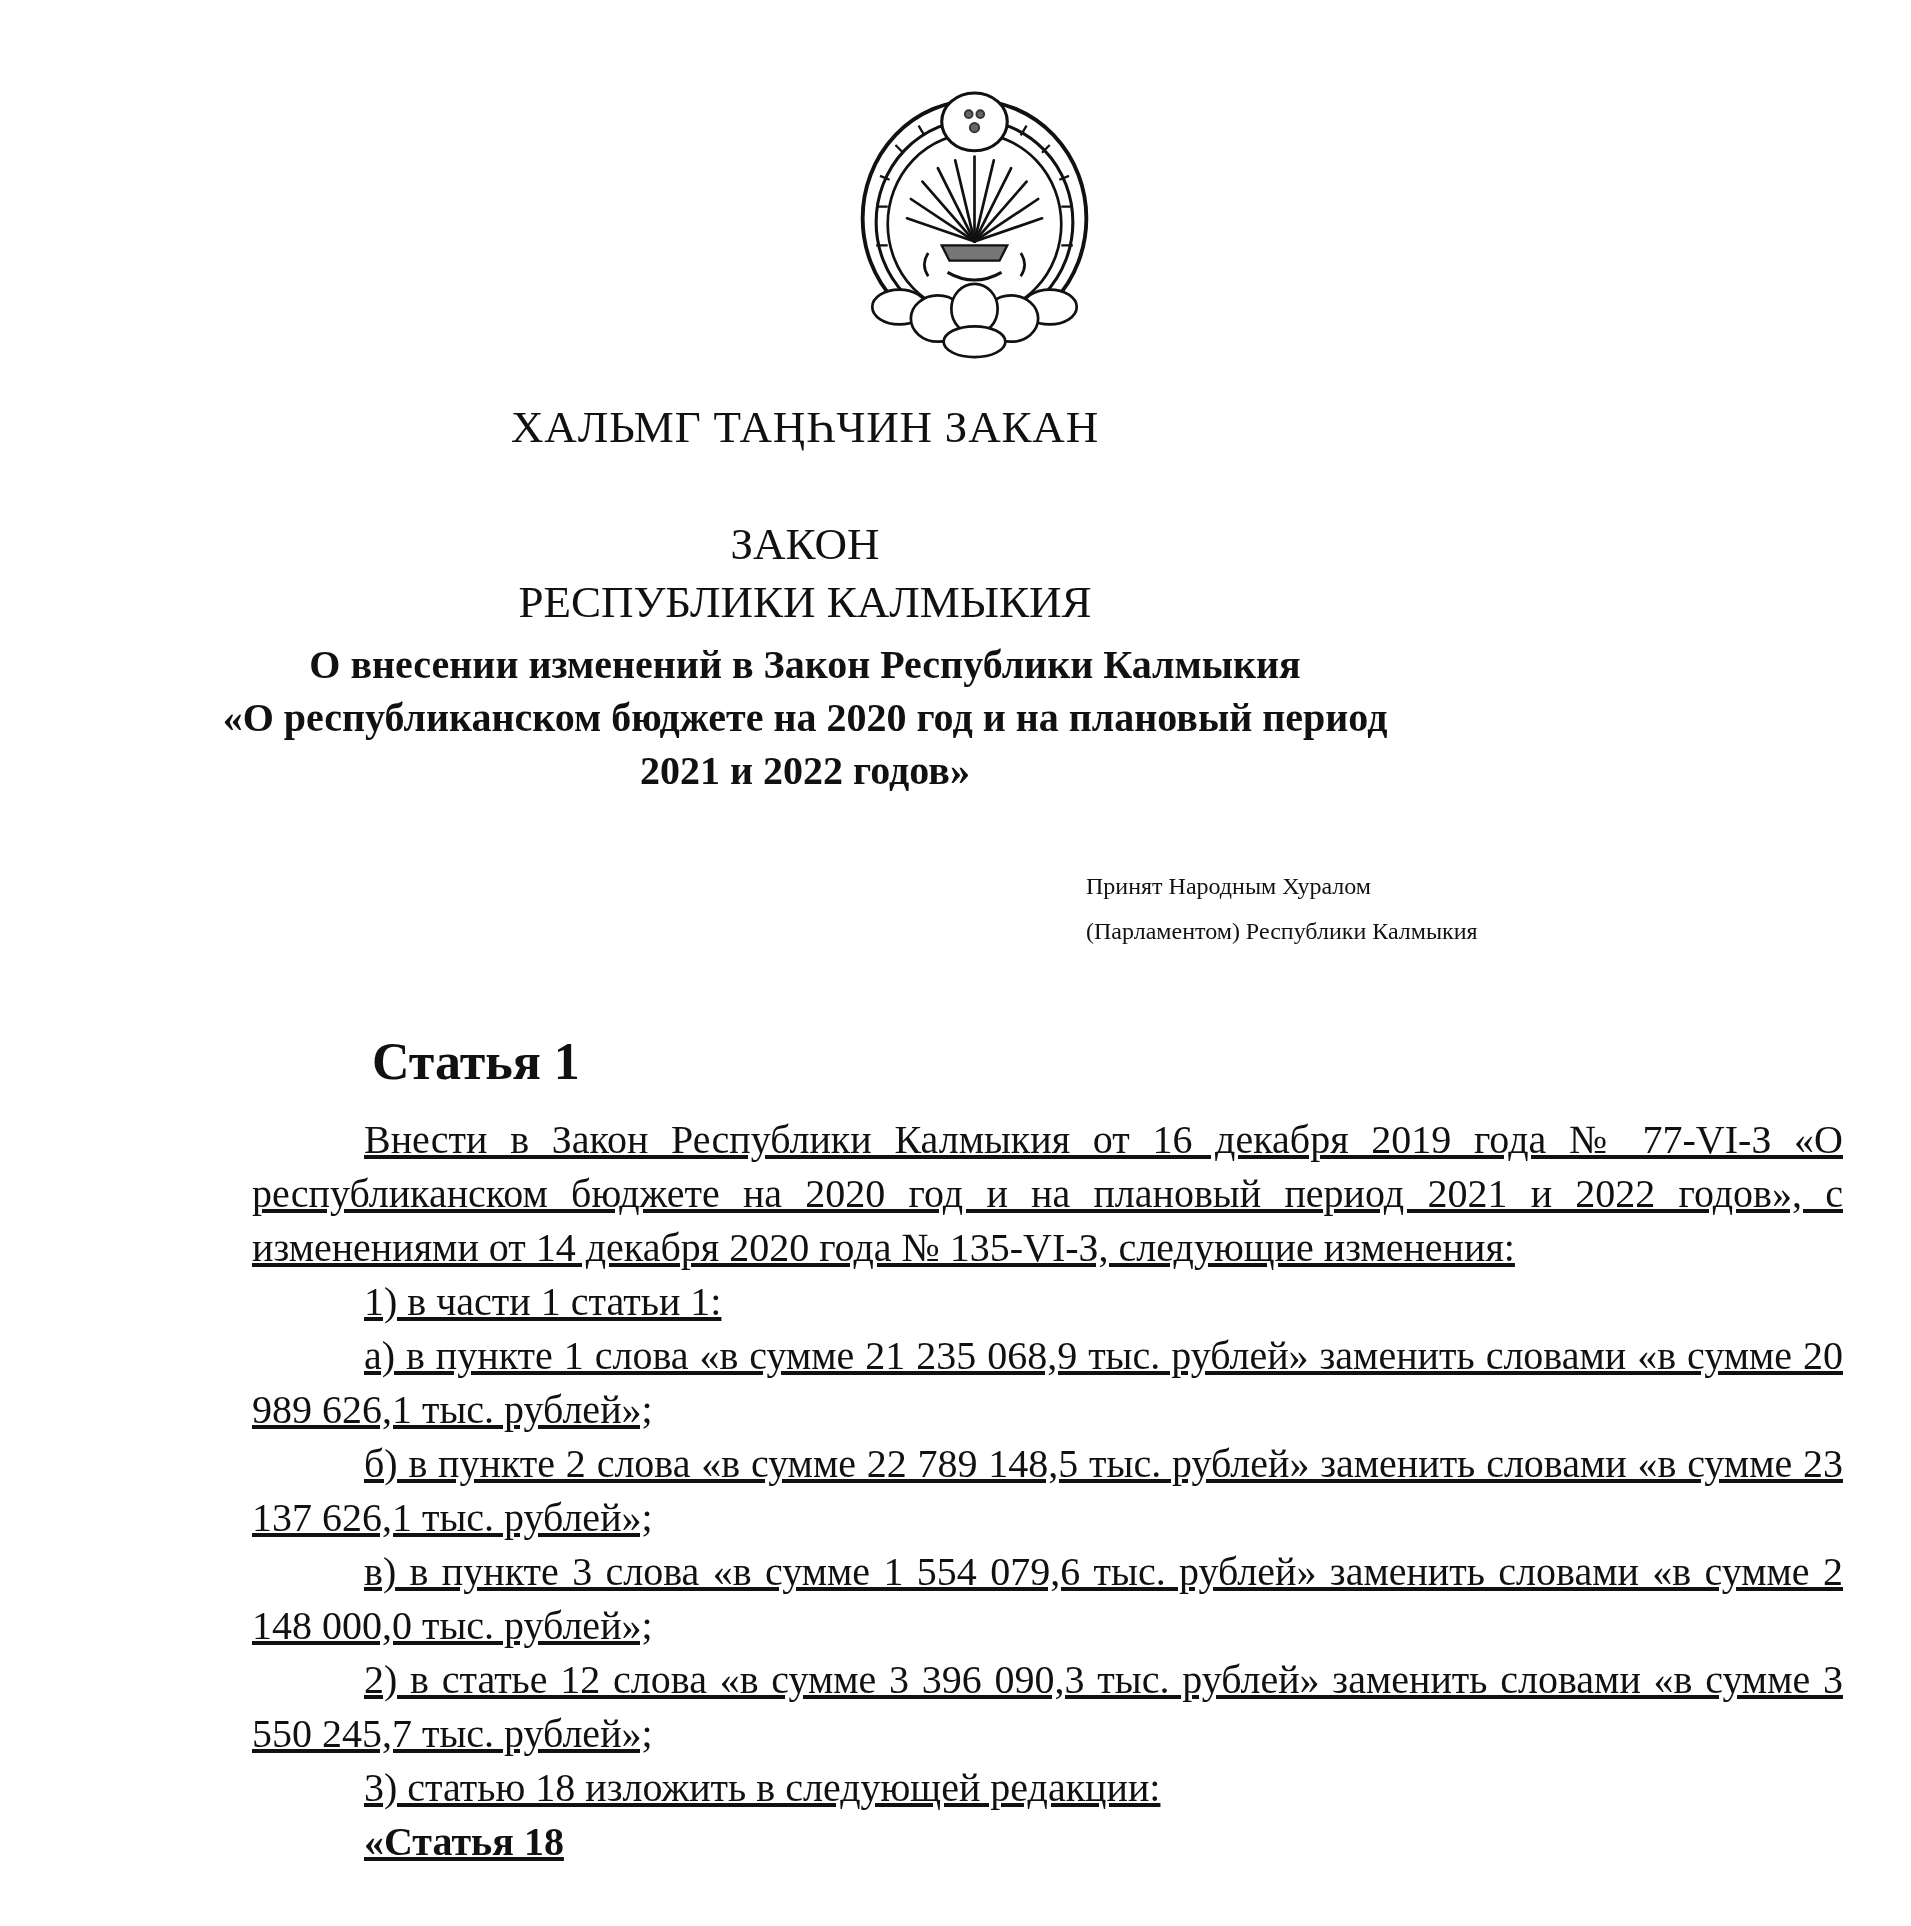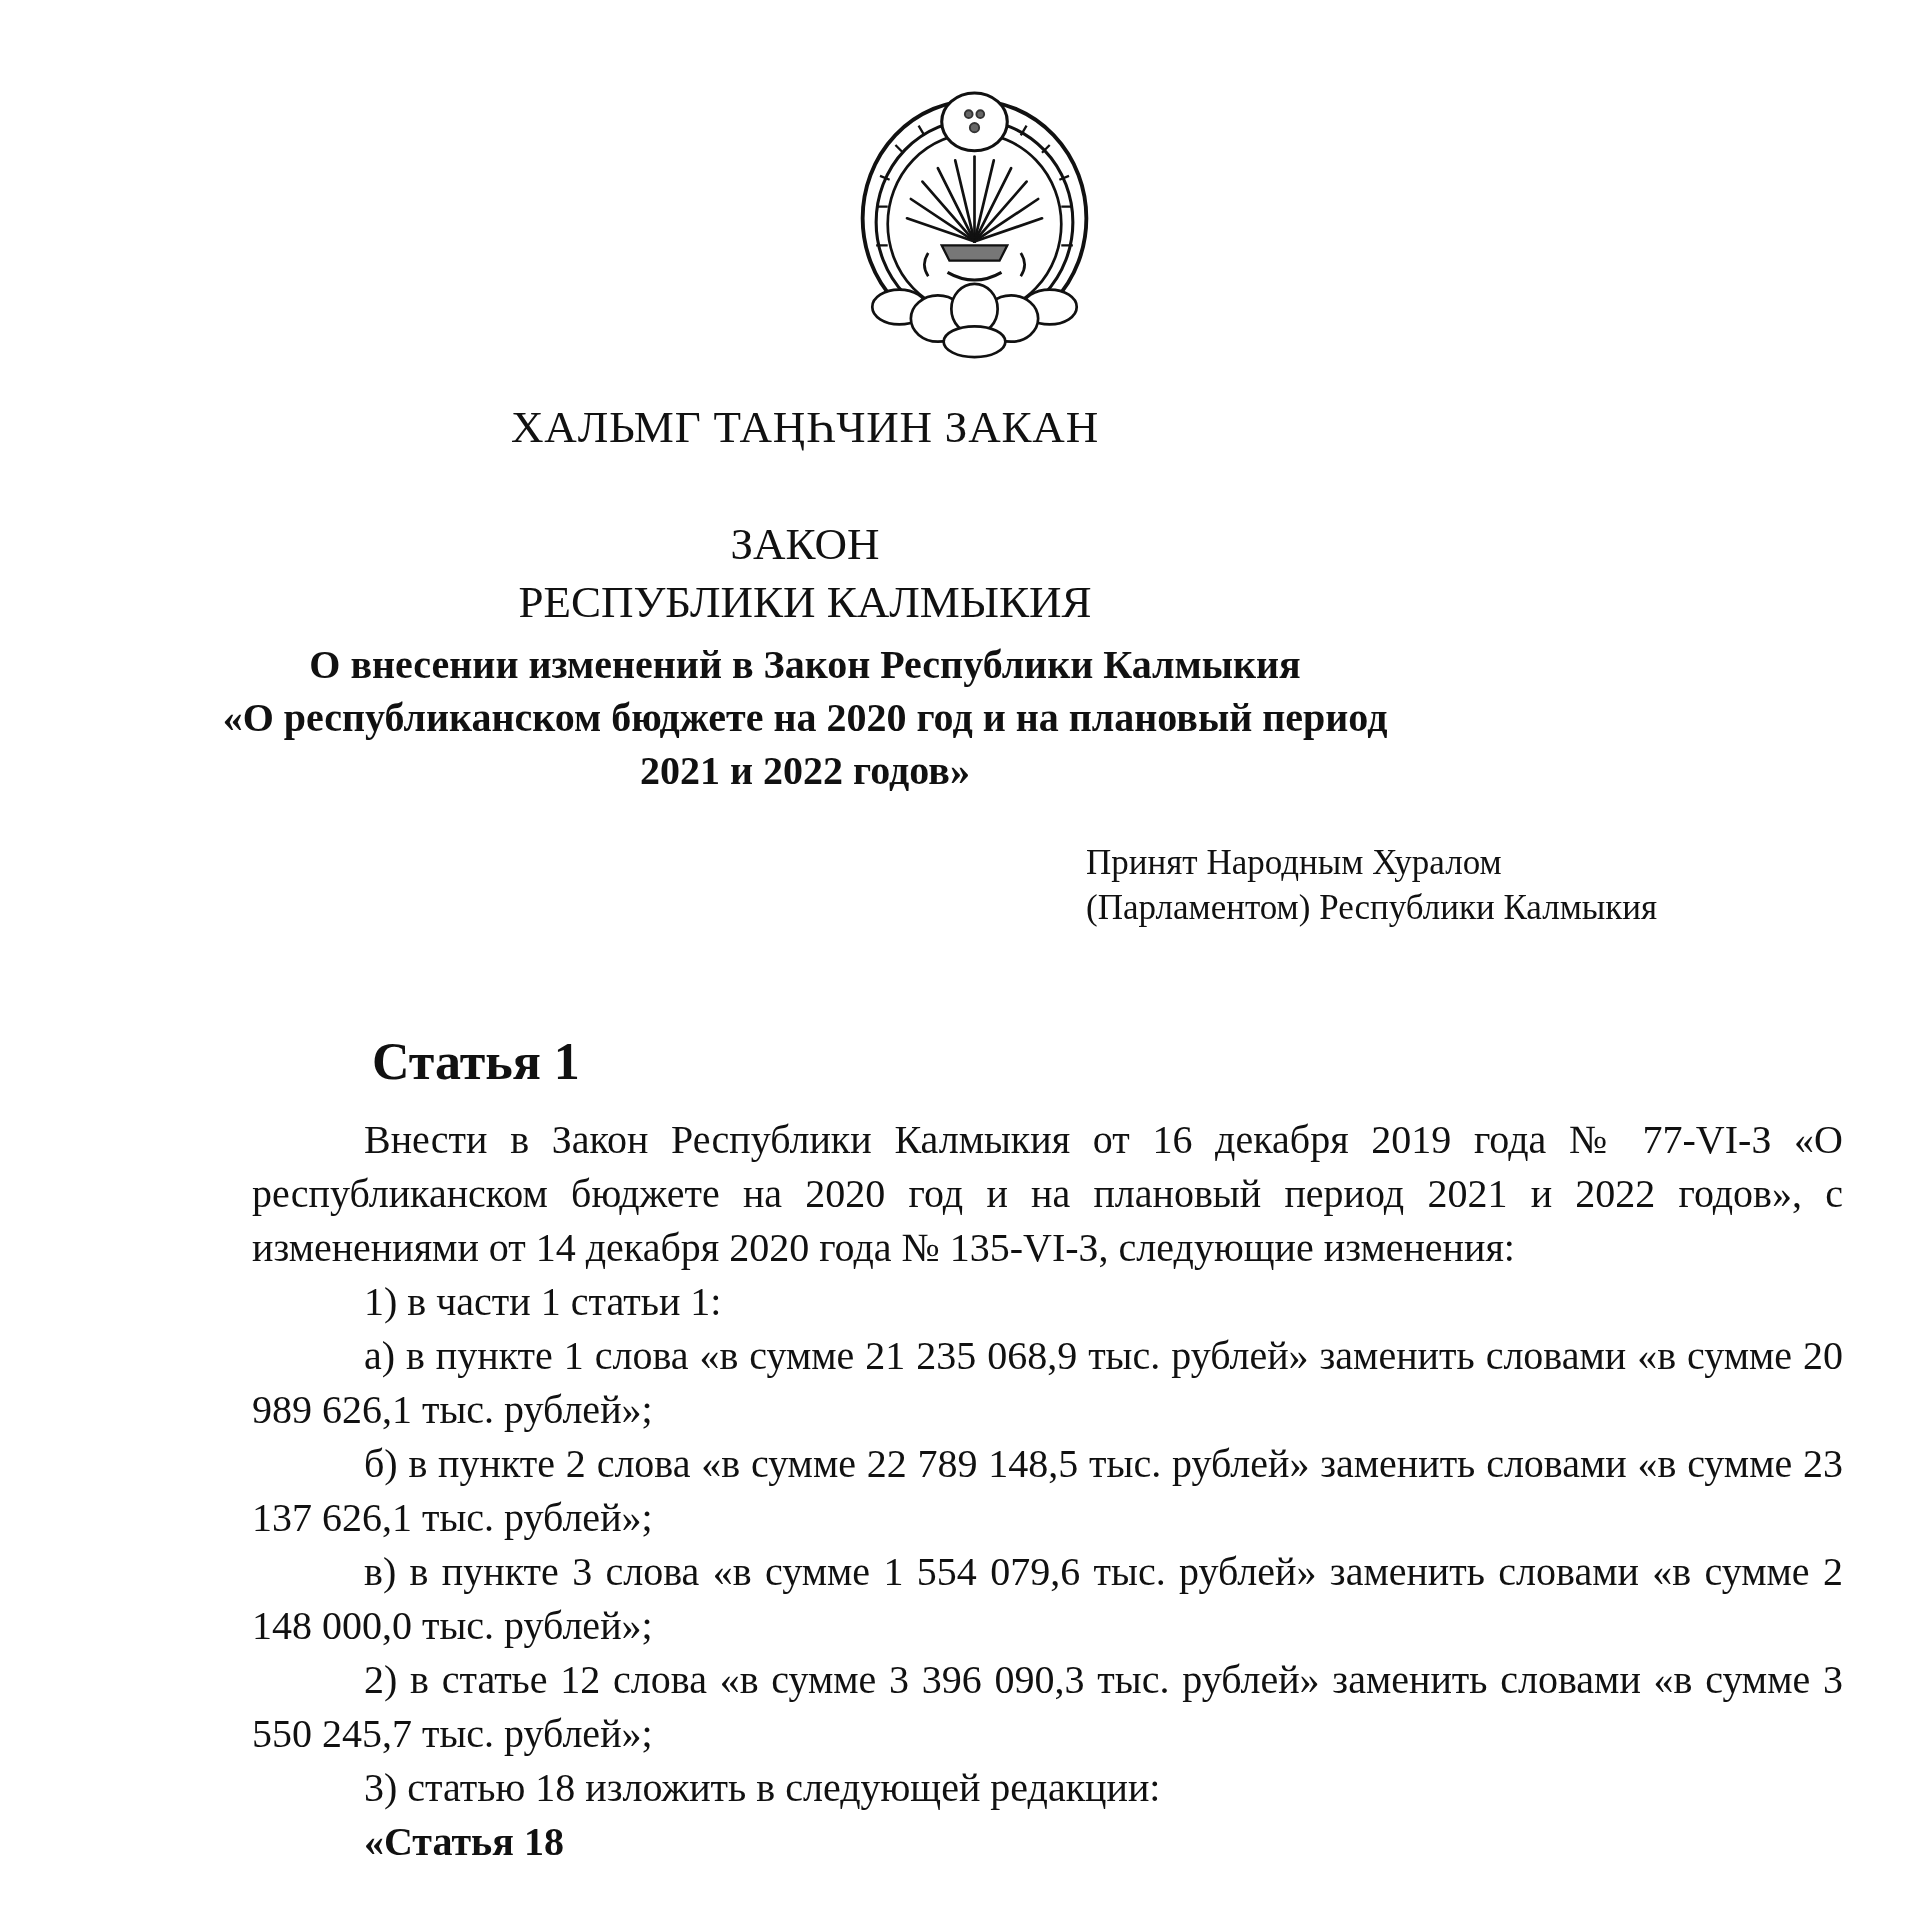--- a/index.html
+++ b/index.html
@@ -5,25 +5,25 @@
   html, body { margin:0; padding:0; background:#ffffff; }
   body { width:1911px; height:2703px; position:relative; overflow:hidden;
          font-family:"Liberation Serif", "DejaVu Serif", serif; color:#111; }
   .page { position:absolute; left:0; top:0; width:1911px; height:2703px; }
   .emblem { position:absolute; left:853px; top:91px; width:243px; height:270px; }
   .center { position:absolute; left:0; width:1610px; text-align:center; }
   .kalm-title { top:401px; font-size:45px; letter-spacing:0.8px; }
   .law-word { top:518px; font-size:45px; }
   .law-rep { top:576px; font-size:45px; }
   .subject { top:638px; font-size:40px; font-weight:bold; line-height:53px; }
-  .adopted { position:absolute; left:1086px; top:840px; font-size:35px; line-height:45px; }
+  .adopted { position:absolute; left:1086px; top:864px; font-size:24px; line-height:45px; }
   .adopted .l3 { margin-left:-15.4px; }
   .body-text { position:absolute; left:252px; width:1591px; font-size:40px; line-height:54px; }
   .art-head { position:absolute; left:364px; font-size:52px; font-weight:bold;margin-left:8px; }
-  p { margin:0; text-align:justify; }
+  p { margin:0; text-align:justify;text-decoration:underline; }
   .ind { text-indent:112px; }
 </style>
 </head>
 <body>
 
 <div class="page">
 
   <div class="emblem">
     <svg width="243" height="270" viewBox="0 0 630 700">
       <ellipse cx="315" cy="330" rx="290" ry="305" fill="none" stroke="#111" stroke-width="10"></ellipse>

